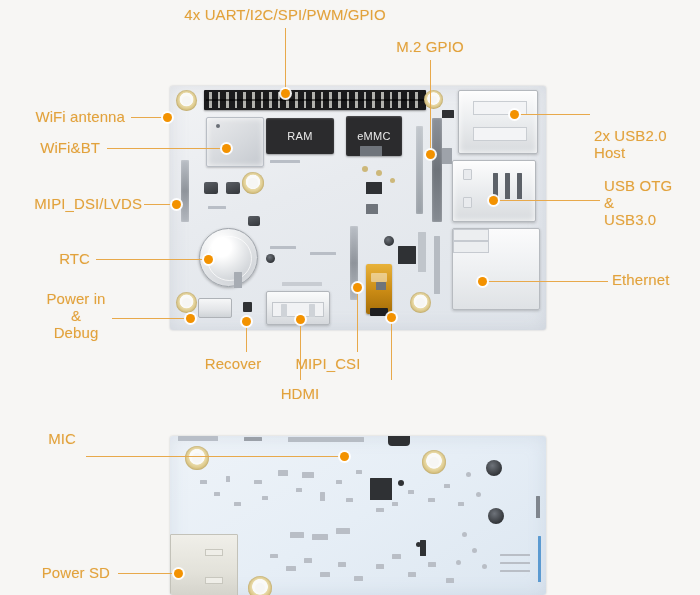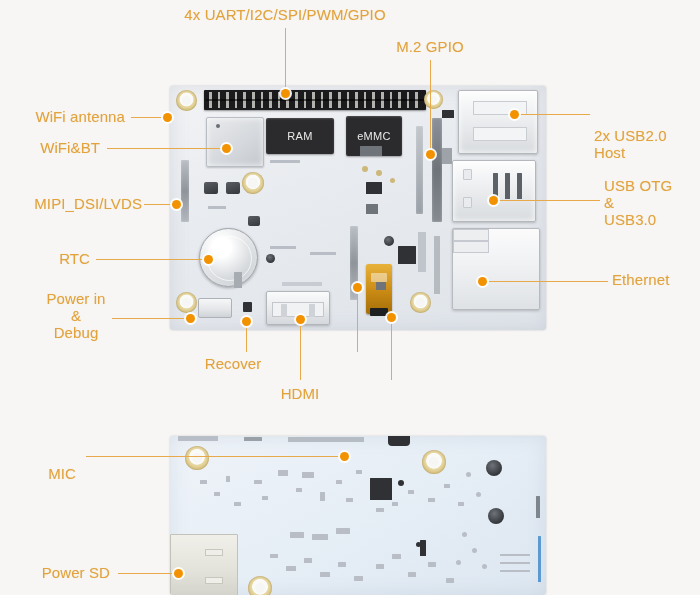--- a/index.html
+++ b/index.html
@@ -391,27 +391,28 @@
   <div class="dot" style="left:186px;top:314px;"></div>
 
   <div class="lbl c" style="left:188px;top:355px;width:90px;">Recover</div>
   <div class="ln v" style="left:246px;top:324px;height:28px;"></div>
   <div class="dot" style="left:242px;top:317px;"></div>
 
   <div class="lbl c" style="left:255px;top:385px;width:90px;">HDMI</div>
   <div class="ln v" style="left:300px;top:322px;height:58px;"></div>
   <div class="dot" style="left:296px;top:315px;"></div>
 
+  <div class="lbl c" style="left:268px;top:355px;width:120px;">MIPI_CSI</div>
   <div class="ln v" style="left:357px;top:290px;height:62px;"></div>
   <div class="dot" style="left:353px;top:283px;"></div>
 
   <div class="ln v" style="left:391px;top:320px;height:60px;"></div>
   <div class="dot" style="left:387px;top:313px;"></div>
 
-  <div class="lbl r" style="left:20px;top:465px;width:56px;">MIC</div>
+  <div class="lbl r" style="left:20px;top:430px;width:56px;">MIC</div>
   <div class="ln h" style="left:86px;top:456px;width:258px;"></div>
   <div class="dot" style="left:340px;top:452px;"></div>
 
   <div class="lbl r" style="left:18px;top:564px;width:92px;">Power SD</div>
   <div class="ln h" style="left:118px;top:573px;width:60px;"></div>
   <div class="dot" style="left:174px;top:569px;"></div>
 
 </div>
 
 </body></html>

